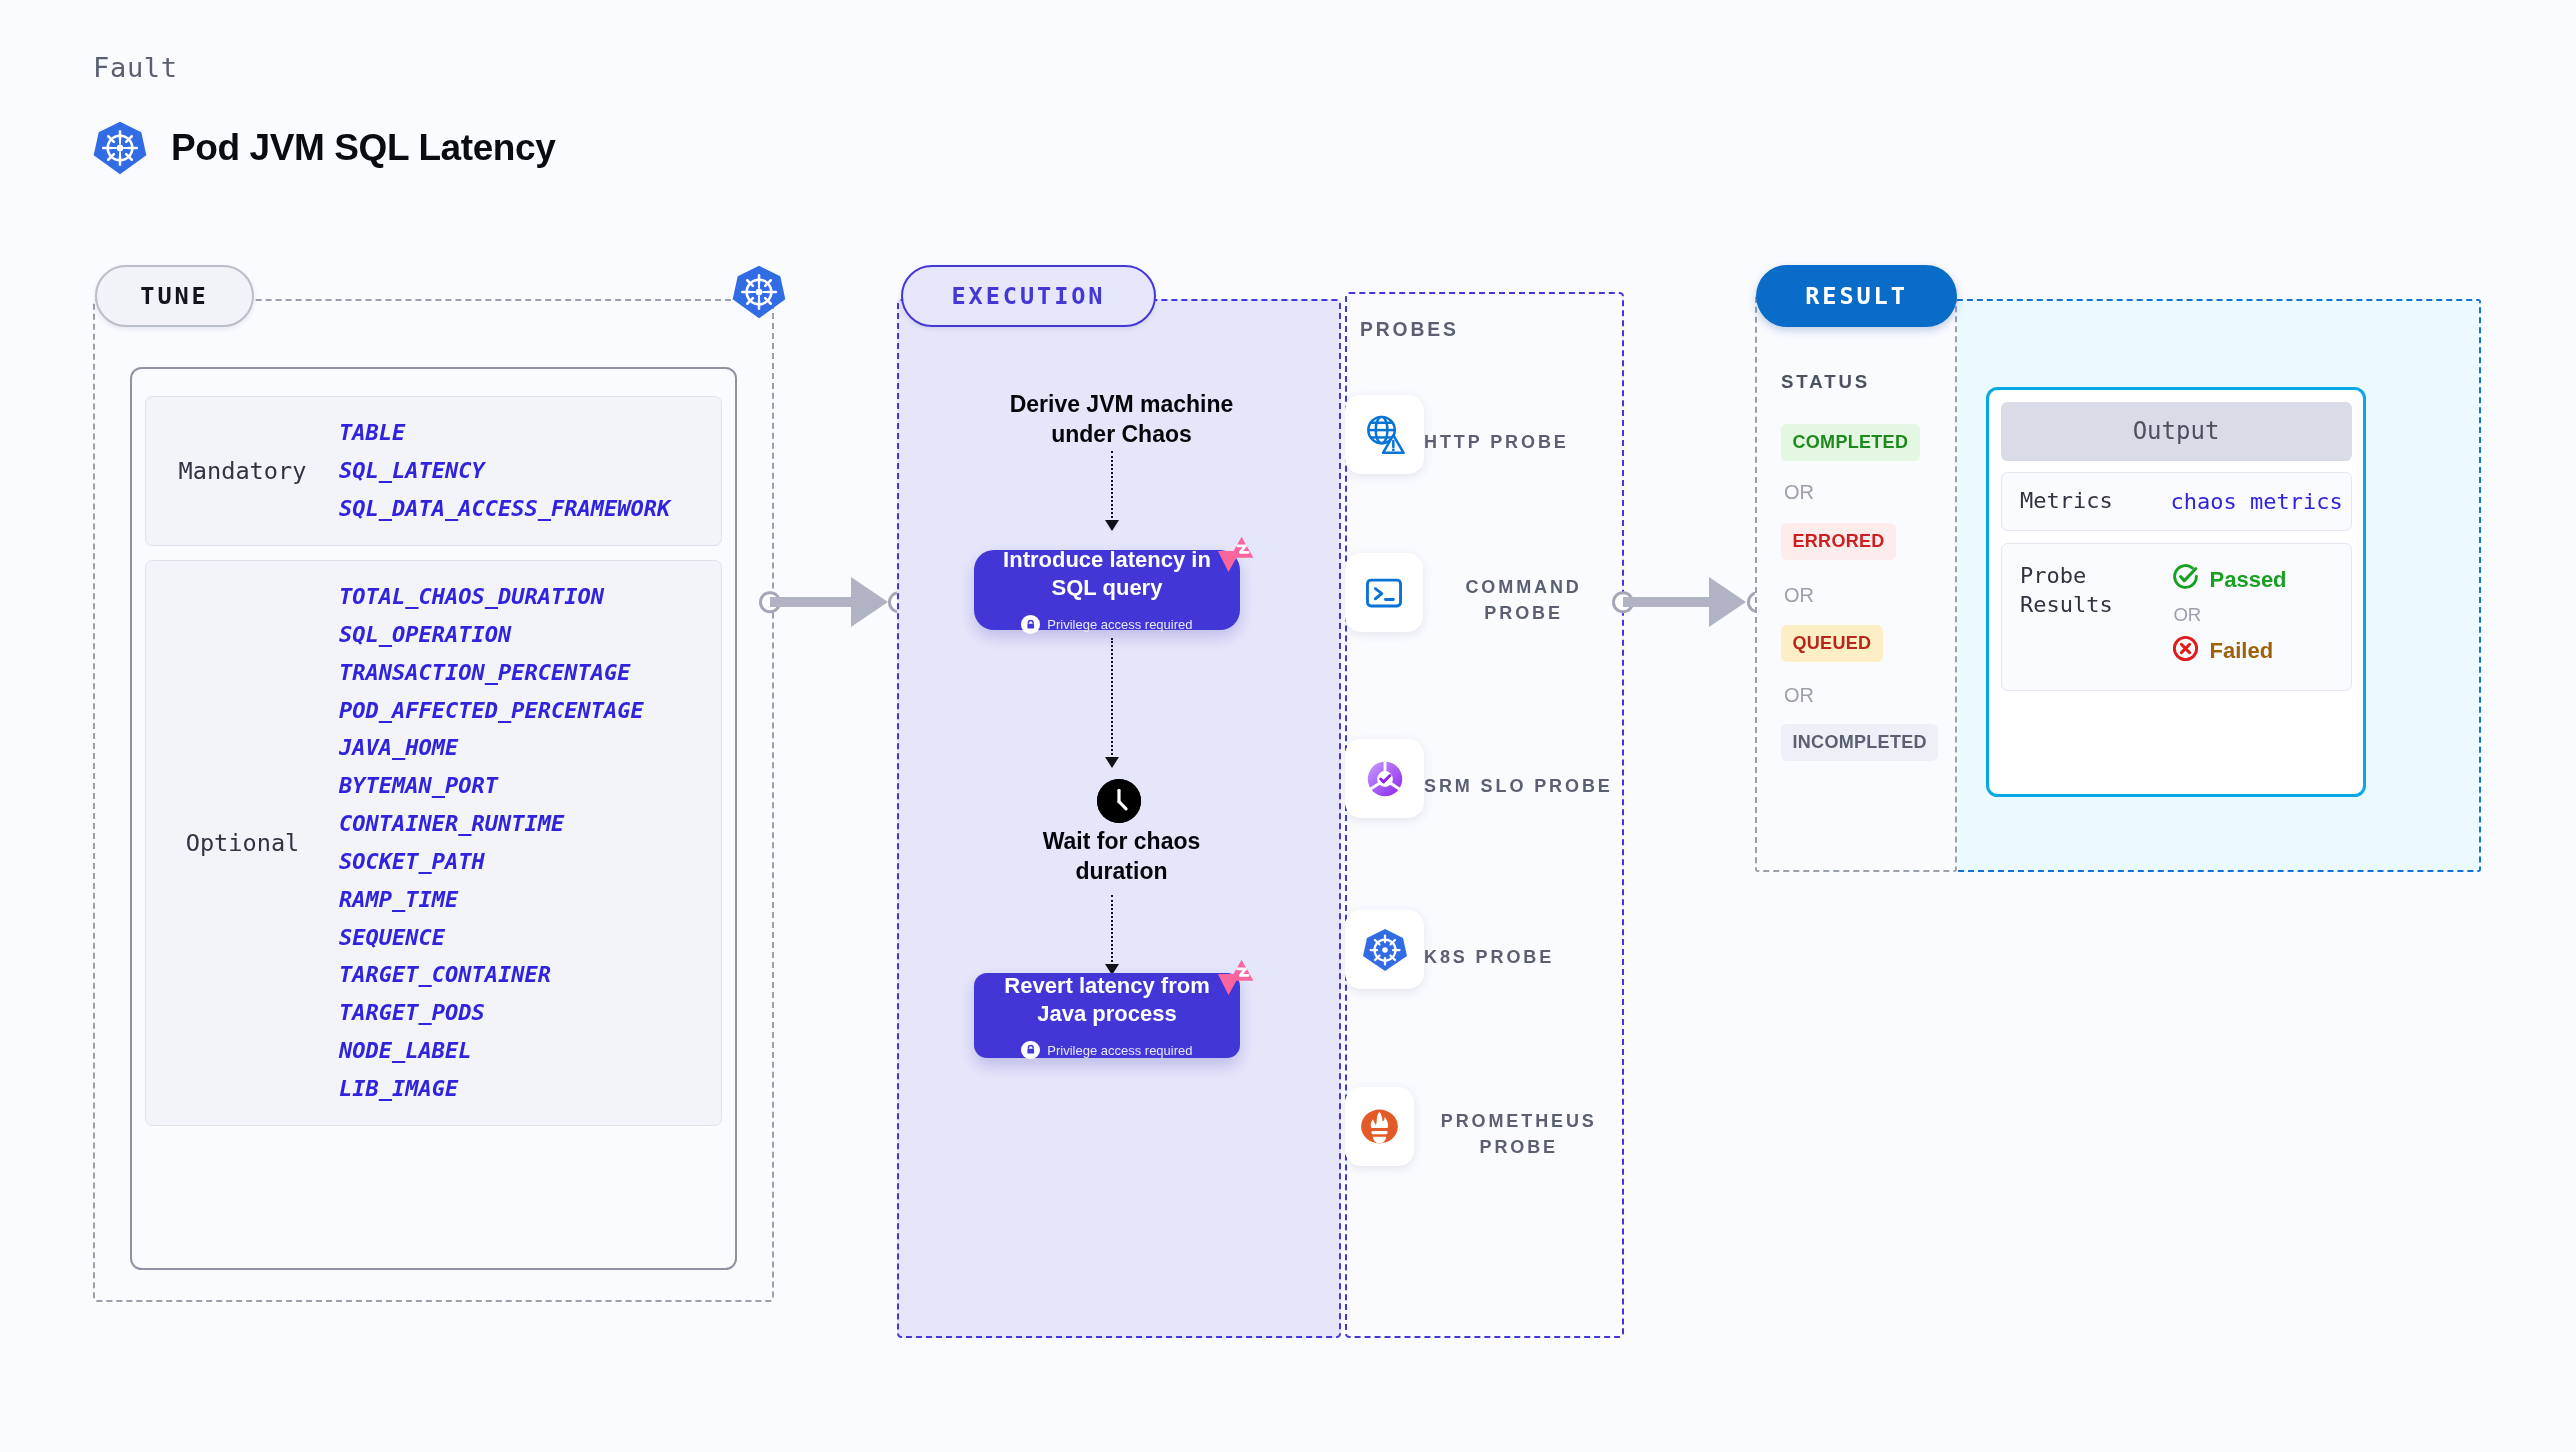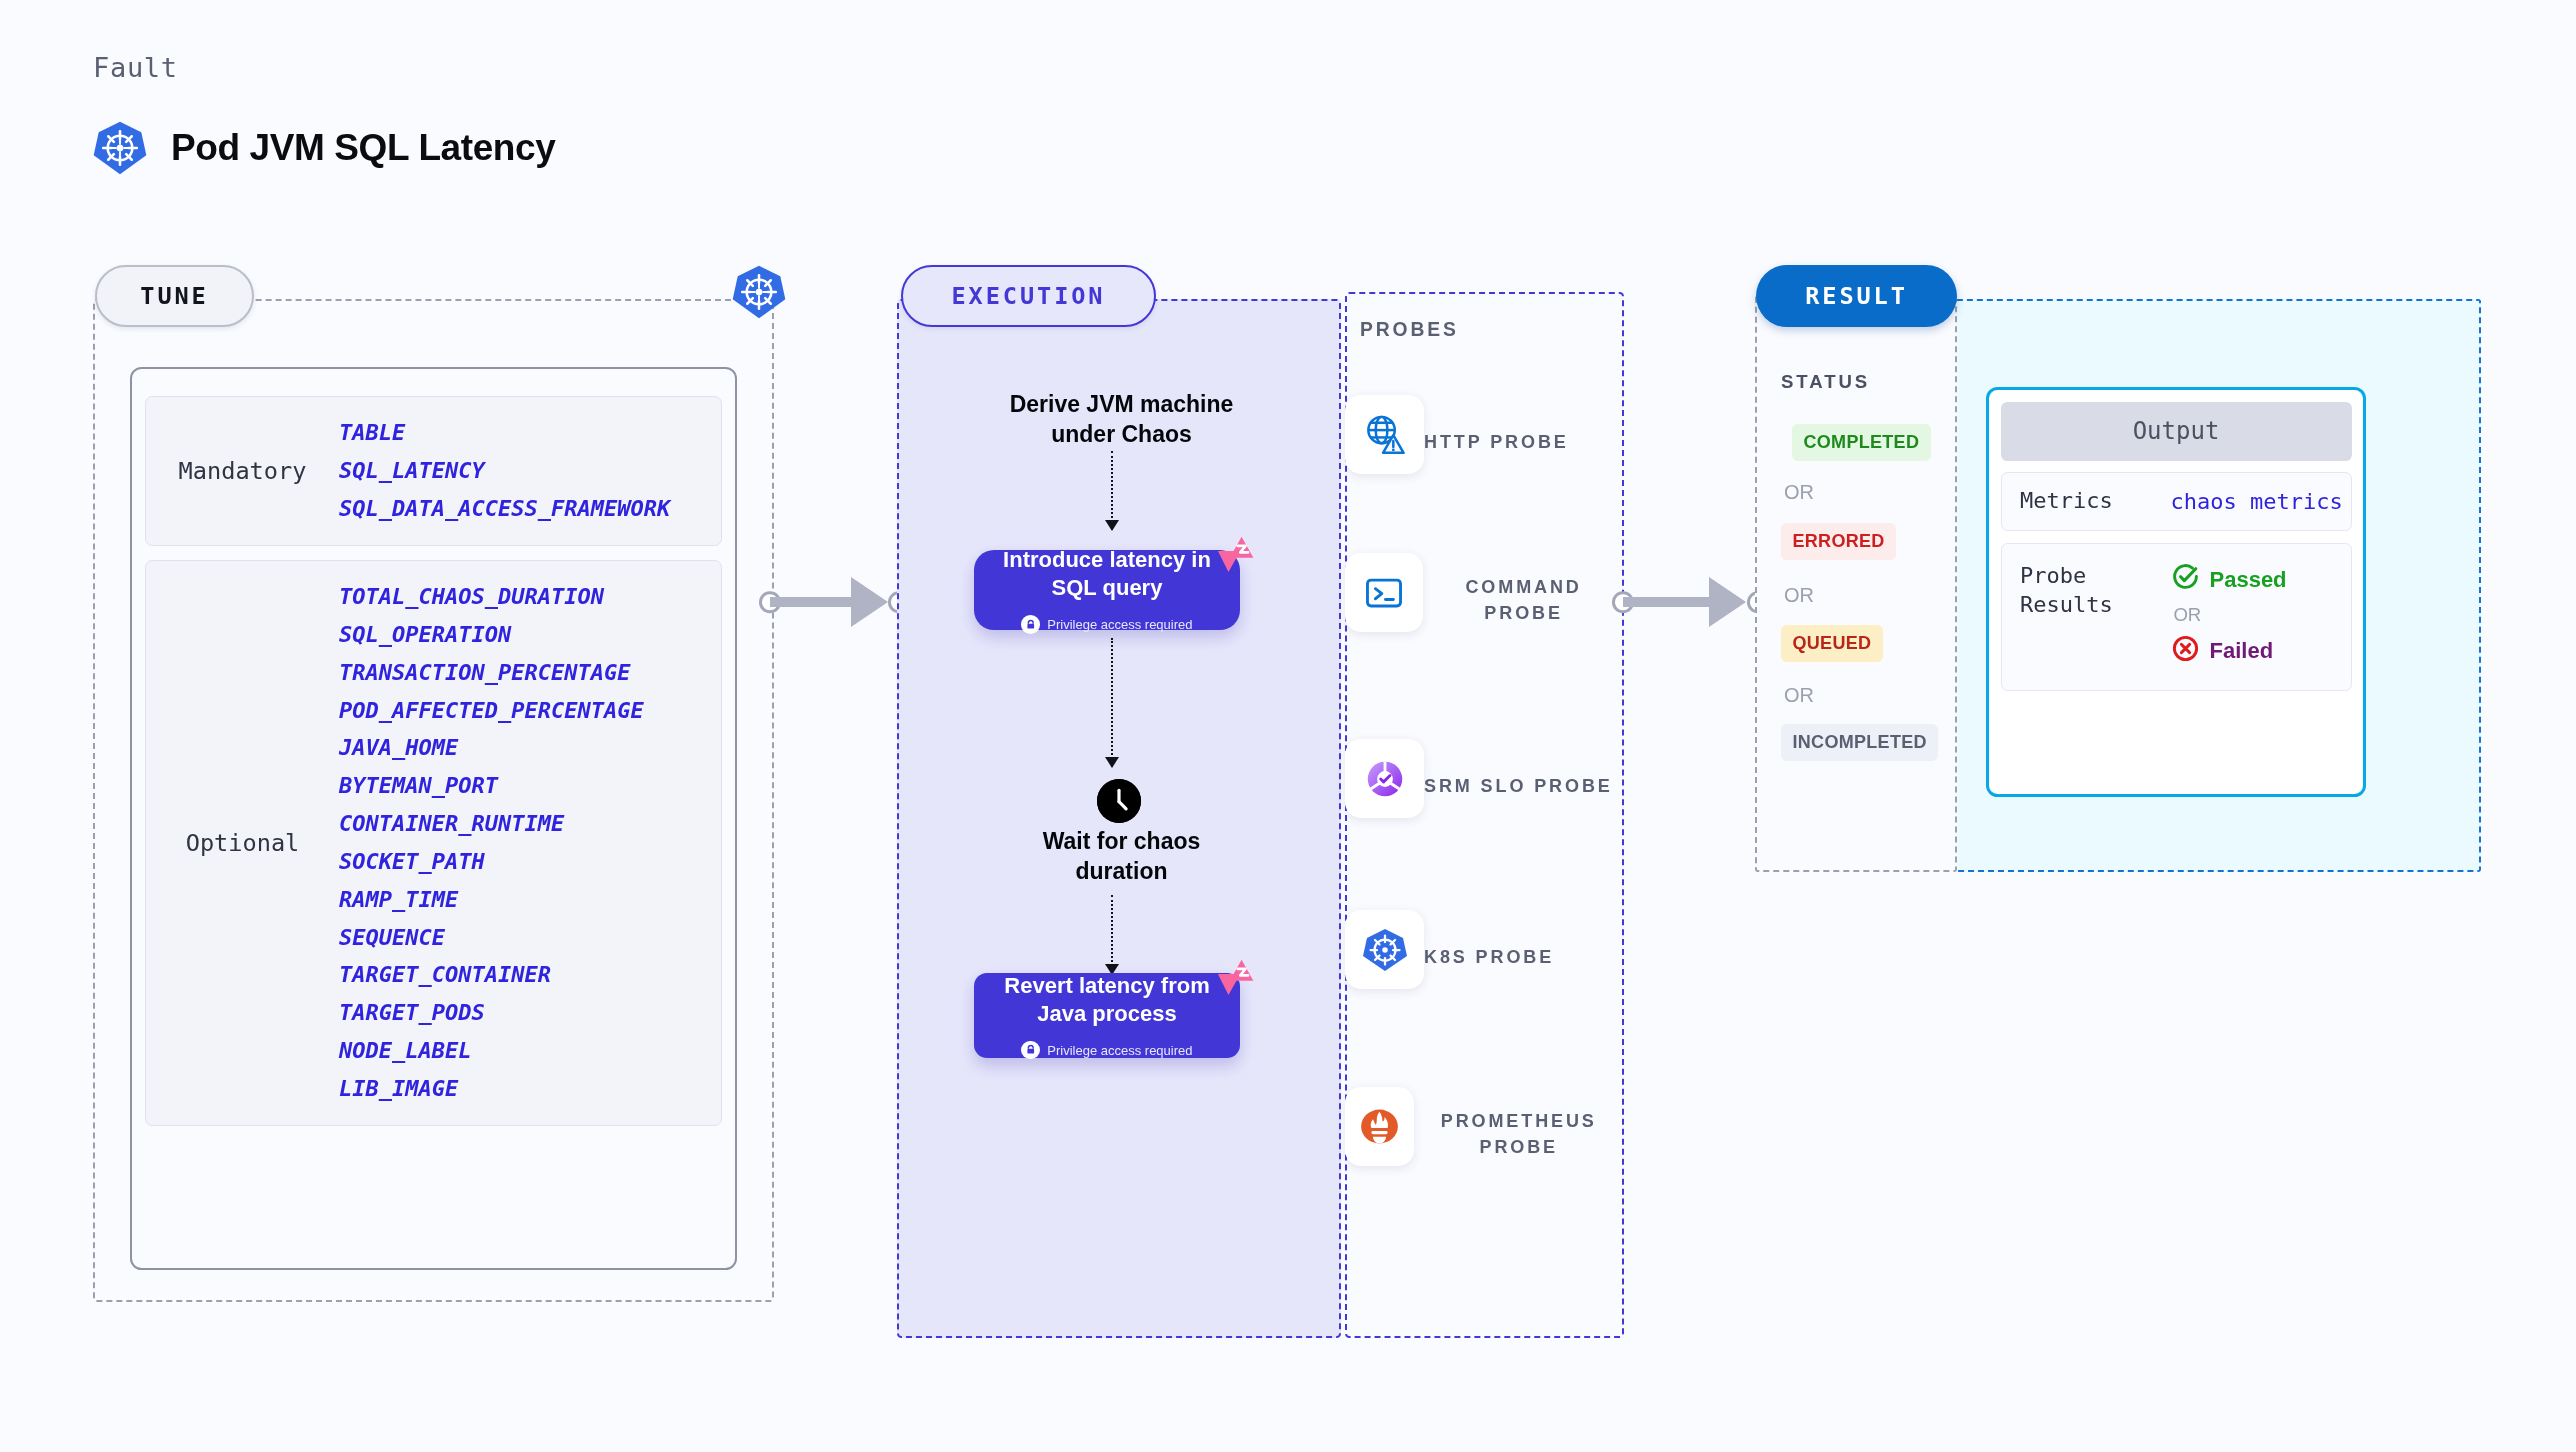--- a/index.html
+++ b/index.html
@@ -531,21 +531,21 @@
   <div class="conn-head" style="left:97px;"></div>
   <div class="conn-dot" style="left:135px;"></div>
 </div>
 
 <div id="result-outer-region"></div>
 <div id="result-status-region"></div>
 <div class="pill" id="result-pill">RESULT</div>
 
 <div id="status-label">STATUS</div>
 
-<div class="status-chip" style="top:424px; background:#e3f7e2; color:#1e8a1e;margin-left:11px;">COMPLETED</div>
+<div class="status-chip" style="top:424px; background:#e3f7e2; color:#1e8a1e;">COMPLETED</div>
 <div class="or-text" style="top:481px;">OR</div>
 <div class="status-chip" style="top:523px; background:#fdecec; color:#cc1f1f;">ERRORED</div>
 <div class="or-text" style="top:584px;">OR</div>
 <div class="status-chip" style="top:625px; background:#fdefc5; color:#b8261a;">QUEUED</div>
 <div class="or-text" style="top:684px;">OR</div>
 <div class="status-chip" style="top:724px; background:#eef0f7; color:#5a6072;">INCOMPLETED</div>
 
 <div id="output-card">
   <div id="output-header">Output</div>
 
@@ -561,21 +561,21 @@
       <div class="pr-line" style="color:#18a020;">
         <span>
           <svg viewBox="0 0 24 24" width="29" height="29">
             <path d="M21 12a9 9 0 11-3.2-6.9" fill="none" stroke="#18a020" stroke-width="2.4" stroke-linecap="round"></path>
             <path d="M8 12.2 L11 15.4 L20.5 5.6" fill="none" stroke="#18a020" stroke-width="2.6" stroke-linecap="round" stroke-linejoin="round"></path>
           </svg>
         </span>
         <span>Passed</span>
       </div>
       <div class="pr-or">OR</div>
-      <div class="pr-line" style="color:#701a75;">
+      <div class="pr-line" style="color:#a16207;">
         <span>
           <svg viewBox="0 0 24 24" width="29" height="29">
             <circle cx="12" cy="12" r="9.2" fill="none" stroke="#e01b1b" stroke-width="2.4"></circle>
             <path d="M8.6 8.6 L15.4 15.4 M15.4 8.6 L8.6 15.4" fill="none" stroke="#e01b1b" stroke-width="2.4" stroke-linecap="round"></path>
           </svg>
         </span>
         <span>Failed</span>
       </div>
     </div>
   </div>

